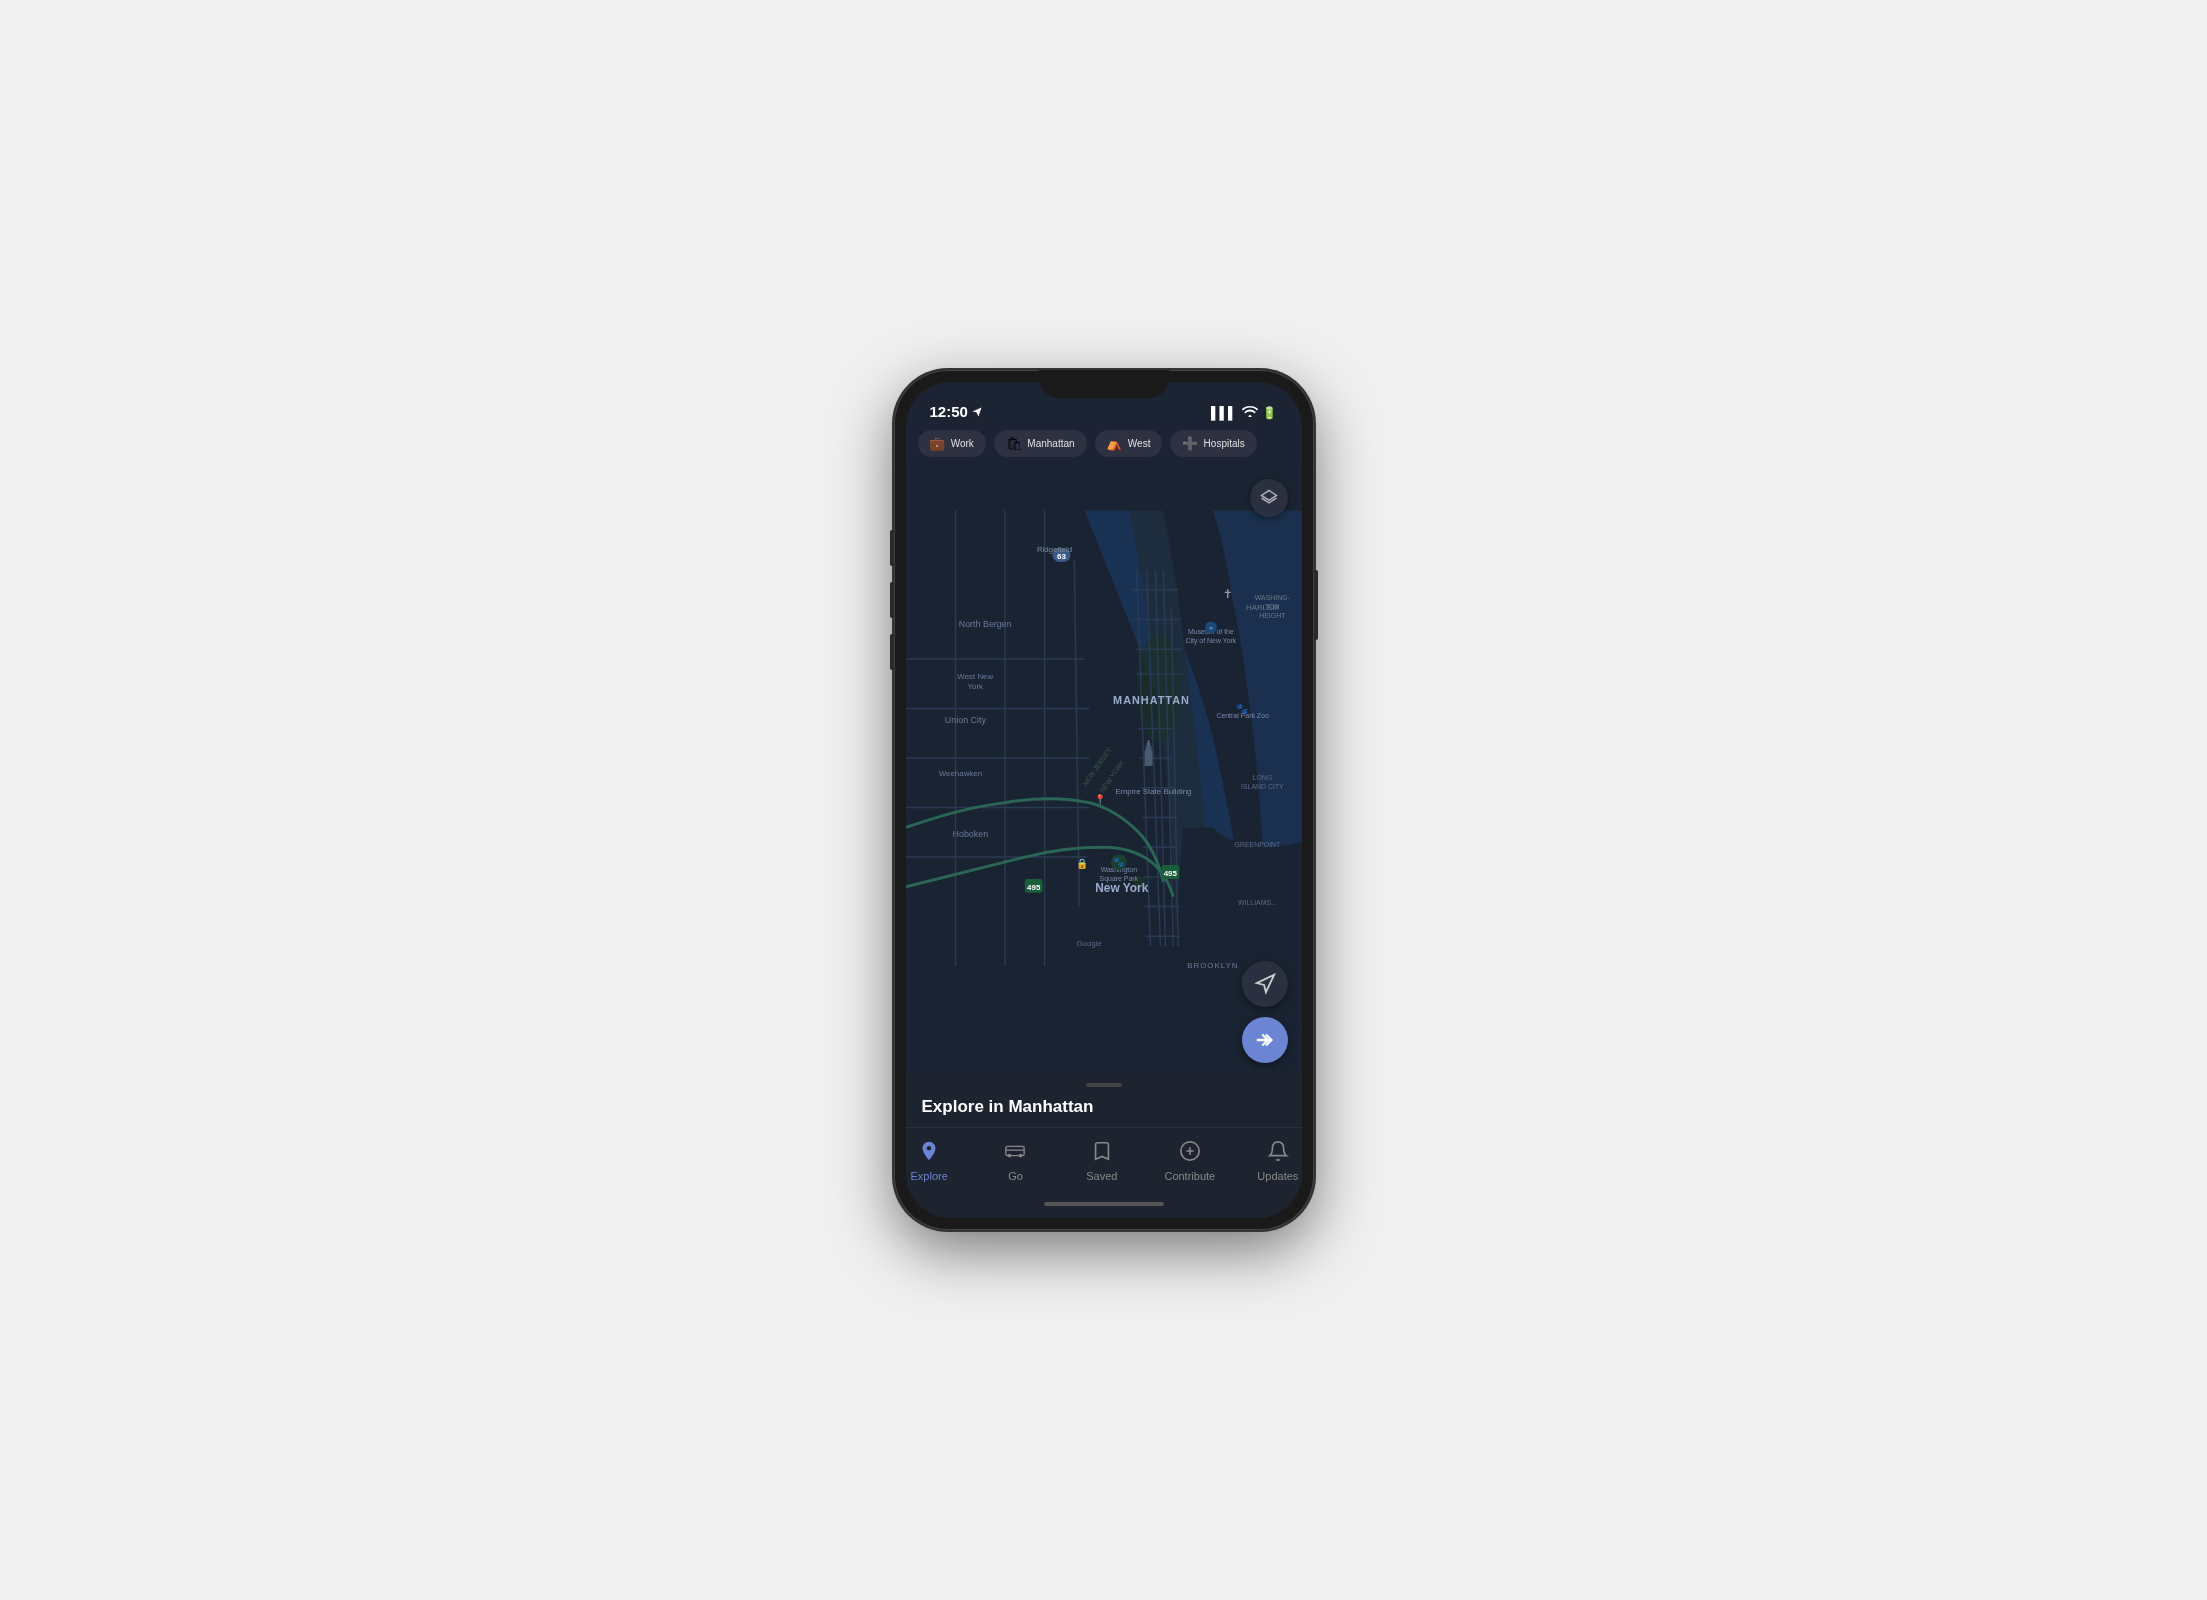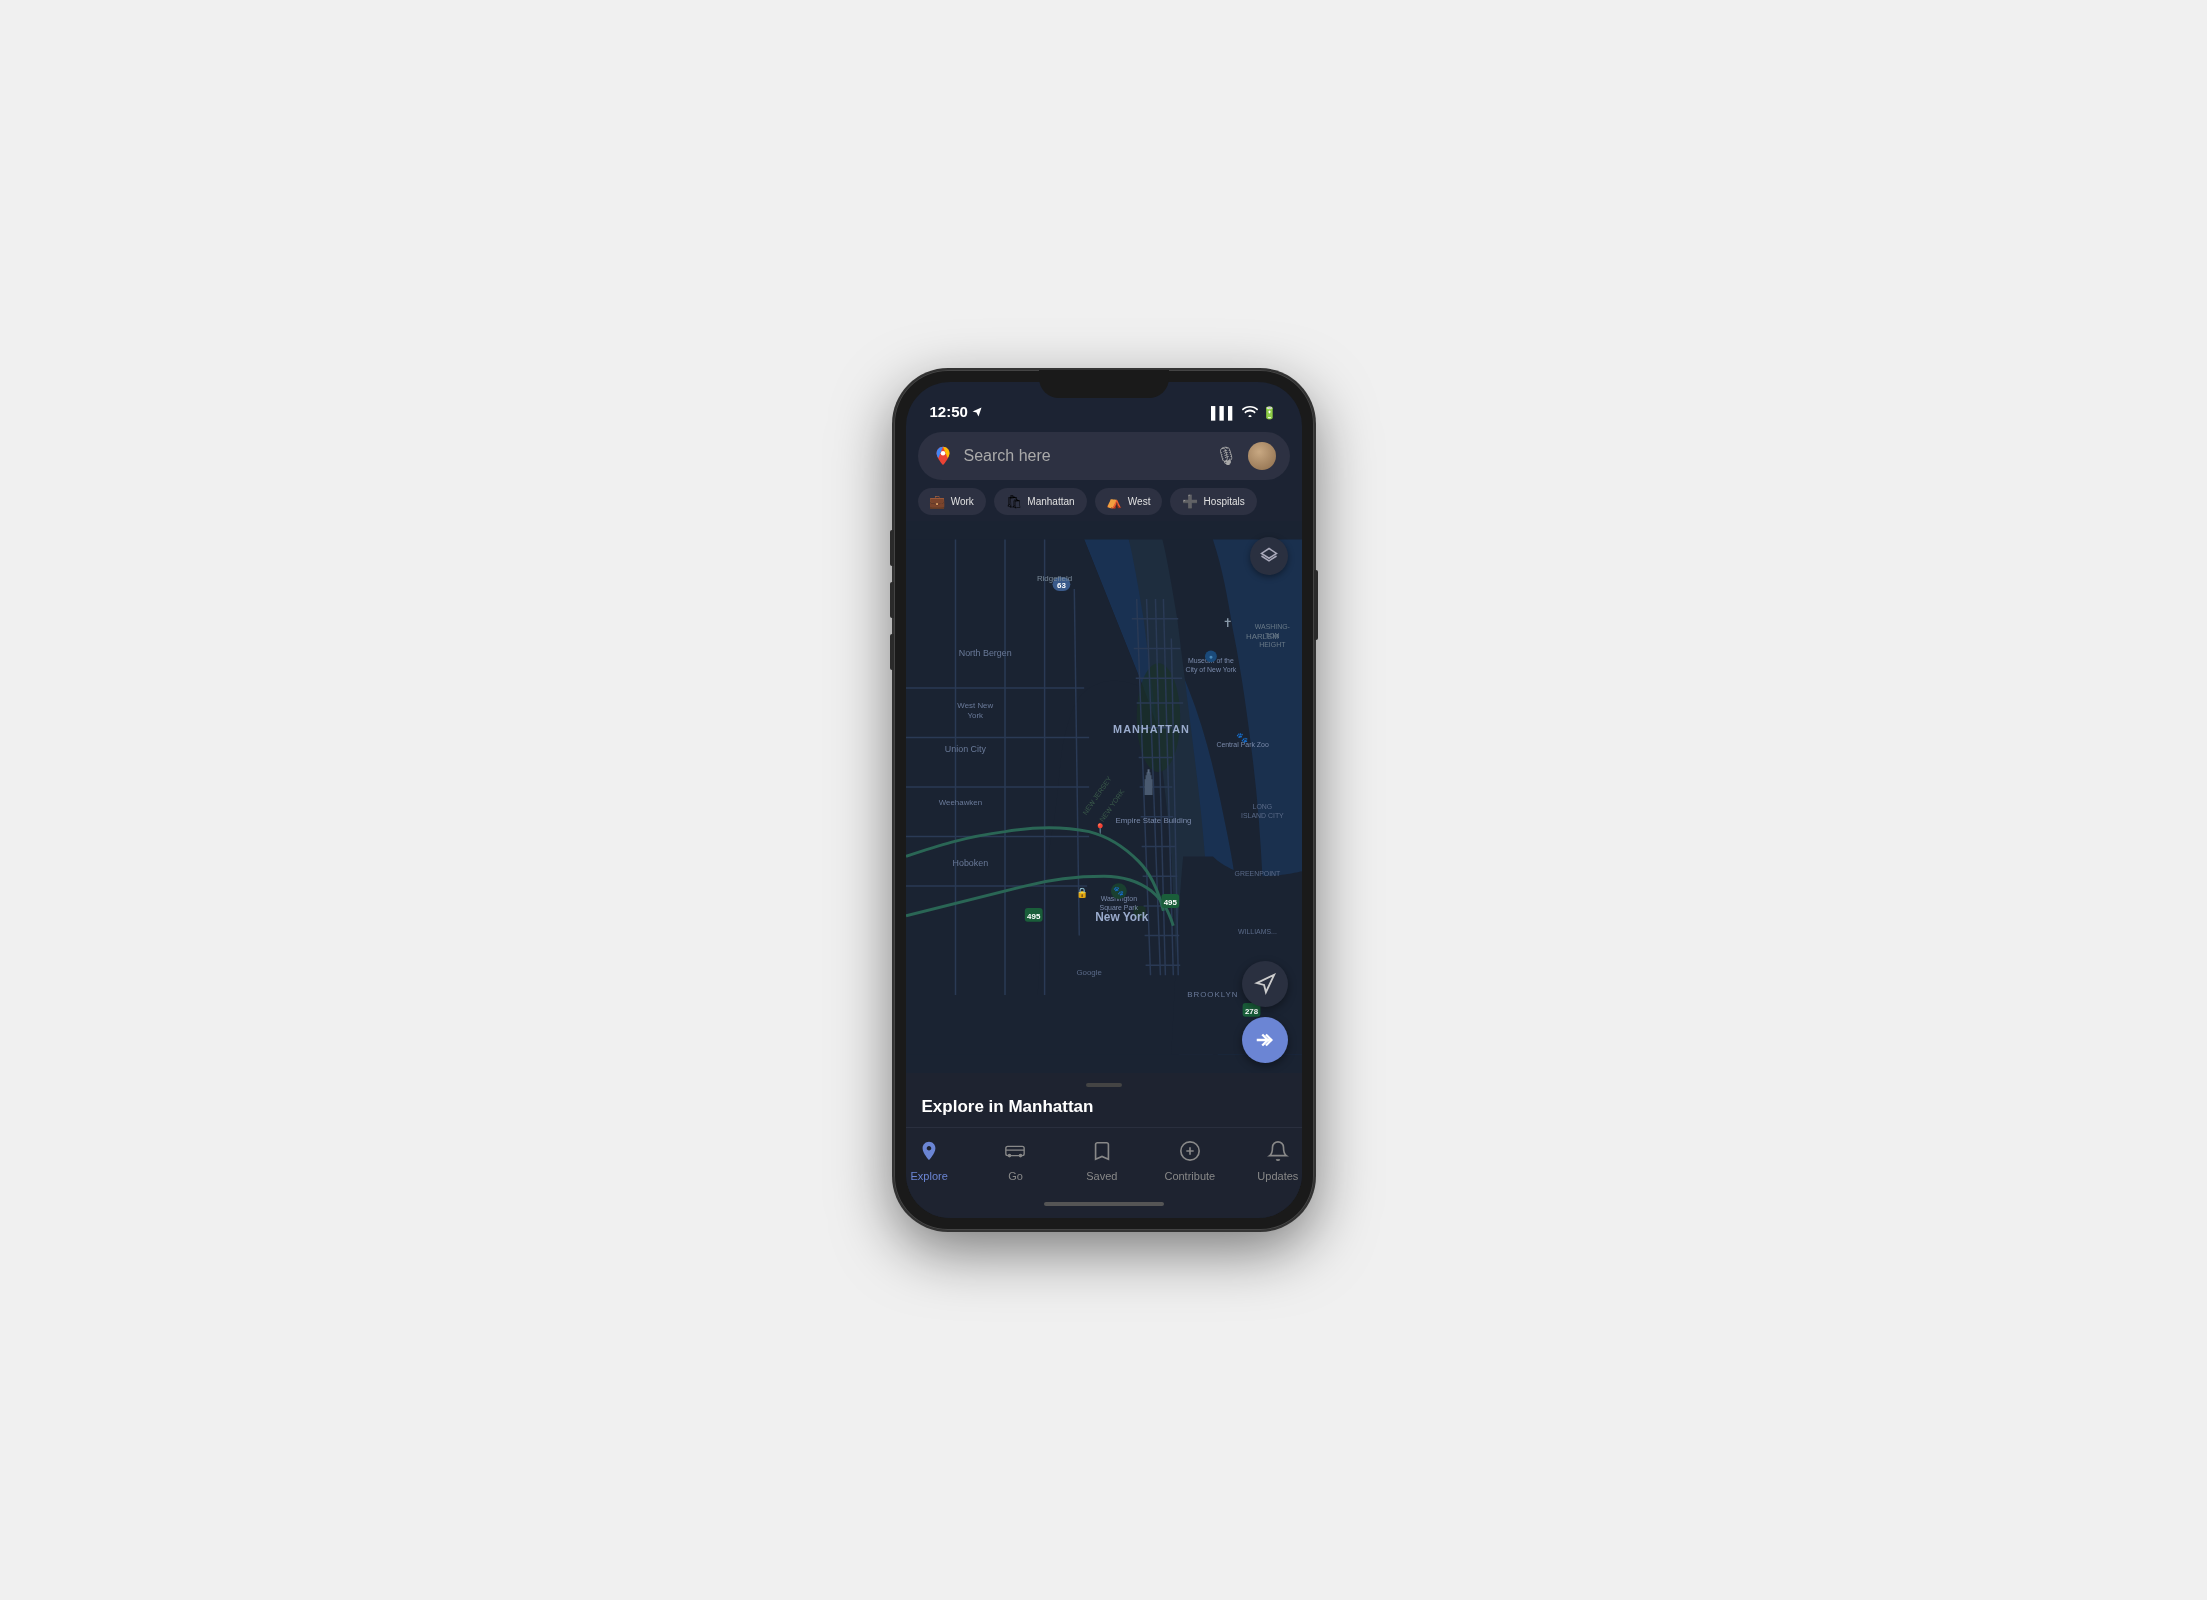--- a/index.html
+++ b/index.html
@@ -292,36 +292,20 @@
         <span>▌▌▌</span>
         <span>
           <svg width="16" height="12" viewBox="0 0 16 12" fill="white">
             <path d="M8 10a1.5 1.5 0 110 3 1.5 1.5 0 010-3zm0-3.5C9.8 6.5 11.4 7.2 12.5 8.4l1.2-1.2C12.2 5.6 10.2 4.5 8 4.5S3.8 5.6 2.3 7.2l1.2 1.2C4.6 7.2 6.2 6.5 8 6.5zm0-4c2.8 0 5.3 1.1 7.1 3l1.2-1.2C14.3 2.2 11.3 1 8 1S1.7 2.2-.3 4.3L.9 5.5C2.7 3.6 5.2 2.5 8 2.5z"></path>
           </svg>
         </span>
         <span>🔋</span>
       </div>
     </div>
 
-    <div class="search-area">
-      <div class="search-bar">
-
-        <svg class="google-pin" viewBox="0 0 24 24">
-          <path d="M12 2C8.13 2 5 5.13 5 9c0 5.25 7 13 7 13s7-7.75 7-13c0-3.87-3.13-7-7-7z" fill="#EA4335"></path>
-          <path d="M12 2C8.13 2 5 5.13 5 9c0 2 .8 3.8 2 5.1L12 2z" fill="#4285F4"></path>
-          <path d="M12 2c3.87 0 7 3.13 7 7 0 2-.8 3.8-2 5.1L12 2z" fill="#FBBC04"></path>
-          <circle cx="12" cy="9" r="2.5" fill="white"></circle>
-        </svg>
-        <span class="search-text">Search here</span>
-        <span class="mic-icon">🎙</span>
-        <div class="avatar">
-          <div class="avatar-inner"></div>
-        </div>
-      </div>
-    </div>
 
     <div class="chips-row">
       <div class="chip">
         <span class="chip-icon">💼</span>
         <span class="chip-label">Work</span>
       </div>
       <div class="chip">
         <span class="chip-icon">🛍</span>
         <span class="chip-label">Manhattan</span>
       </div>

